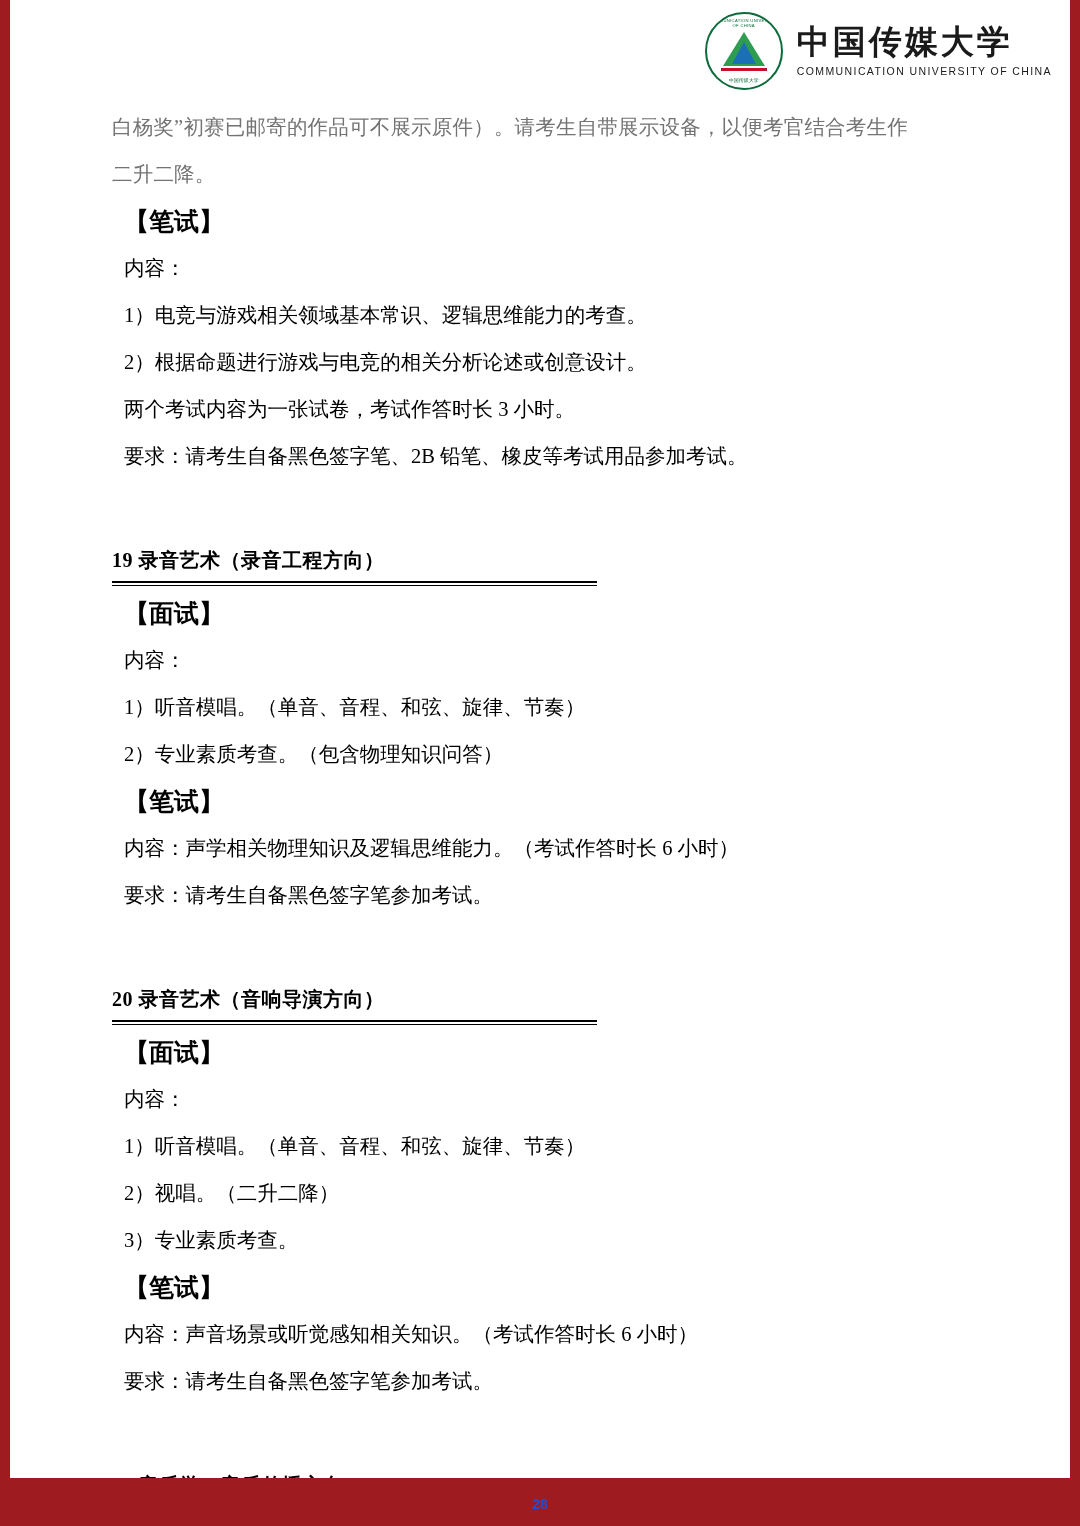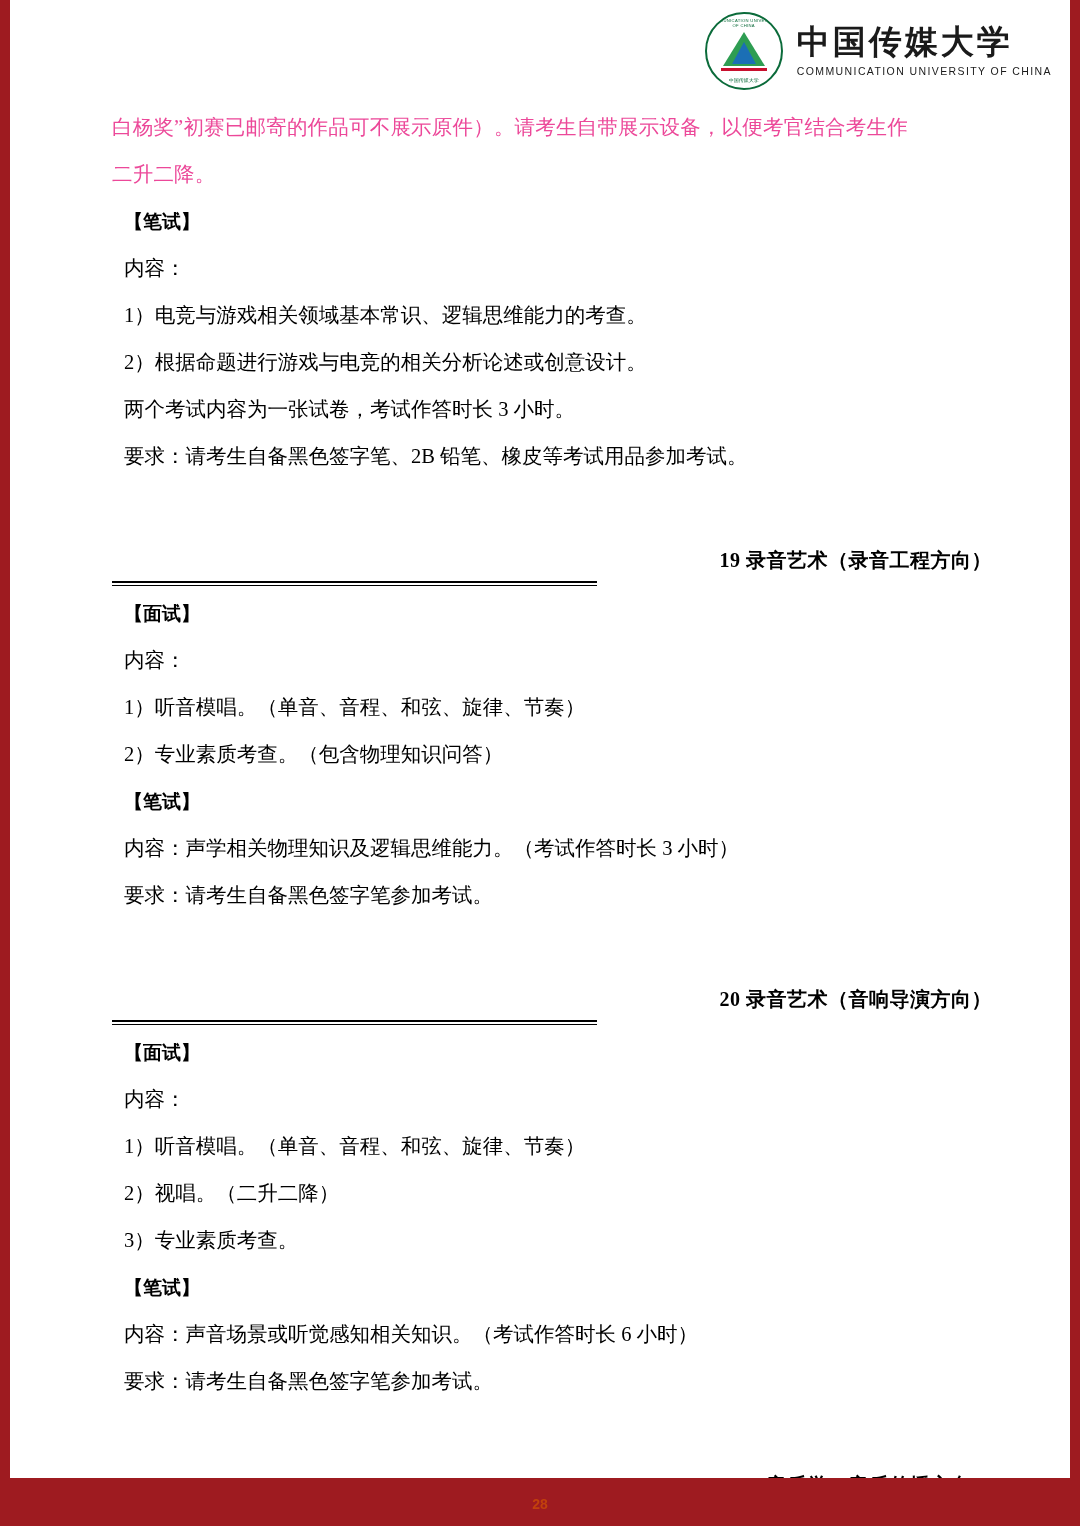--- a/index.html
+++ b/index.html
@@ -123,42 +123,41 @@
   
   .content {
     position: absolute;
     left: 112px;
     top: 104px;
     width: 880px;
   }
   .para {
     font-size: 20.5px;
     line-height: 47px;
-    color: #ec4899;
+    color: #737373;
     letter-spacing: 0.2px;
   }
 
   .section-heading {
     font-size: 20px;
     font-weight: bold;
     margin-top: 34px;
     letter-spacing: 0.5px;
     line-height: 40px;
-    text-align: right;
   }
   .heading-rule {
     width: 485px;
     border-top: 2.5px solid #000;
     border-bottom: 1px solid #000;
     height: 2px;
     margin-top: 1px;
     margin-bottom: 4px;
   }
   .bracket-head {
-    font-size: 19px;
+    font-size: 25px;
     font-weight: bold;
     line-height: 47px;
     padding-left: 12px;
   }
   .body-line {
     font-size: 20.5px;
     line-height: 47px;
     padding-left: 12px;
   }
   .gap-block { height: 26px; }
@@ -171,21 +170,21 @@
     width: 1080px;
     height: 48px;
     background: #9e1b20;
   }
   .footer-num {
     position: absolute;
     left: 0;
     bottom: 14px;
     width: 1080px;
     text-align: center;
-    color: #c2410c;
+    color: #1d4ed8;
     font-size: 14px;
     font-weight: bold;
     font-family: "Liberation Sans", sans-serif;
   }
 </style>
 </head>
 <body>
 
 <div class="page">
 
@@ -220,21 +219,21 @@
 
     <div class="gap-block"></div>
 
     <div class="section-heading">19 录音艺术（录音工程方向）</div>
     <div class="heading-rule"></div>
     <div class="bracket-head">【面试】</div>
     <div class="body-line">内容：</div>
     <div class="body-line">1）听音模唱。（单音、音程、和弦、旋律、节奏）</div>
     <div class="body-line">2）专业素质考查。（包含物理知识问答）</div>
     <div class="bracket-head">【笔试】</div>
-    <div class="body-line">内容：声学相关物理知识及逻辑思维能力。（考试作答时长 3 小时）</div>
+    <div class="body-line">内容：声学相关物理知识及逻辑思维能力。（考试作答时长 6 小时）</div>
     <div class="body-line">要求：请考生自备黑色签字笔参加考试。</div>
 
     <div class="gap-block"></div>
 
     <div class="section-heading">20 录音艺术（音响导演方向）</div>
     <div class="heading-rule"></div>
     <div class="bracket-head">【面试】</div>
     <div class="body-line">内容：</div>
     <div class="body-line">1）听音模唱。（单音、音程、和弦、旋律、节奏）</div>
     <div class="body-line">2）视唱。（二升二降）</div>

